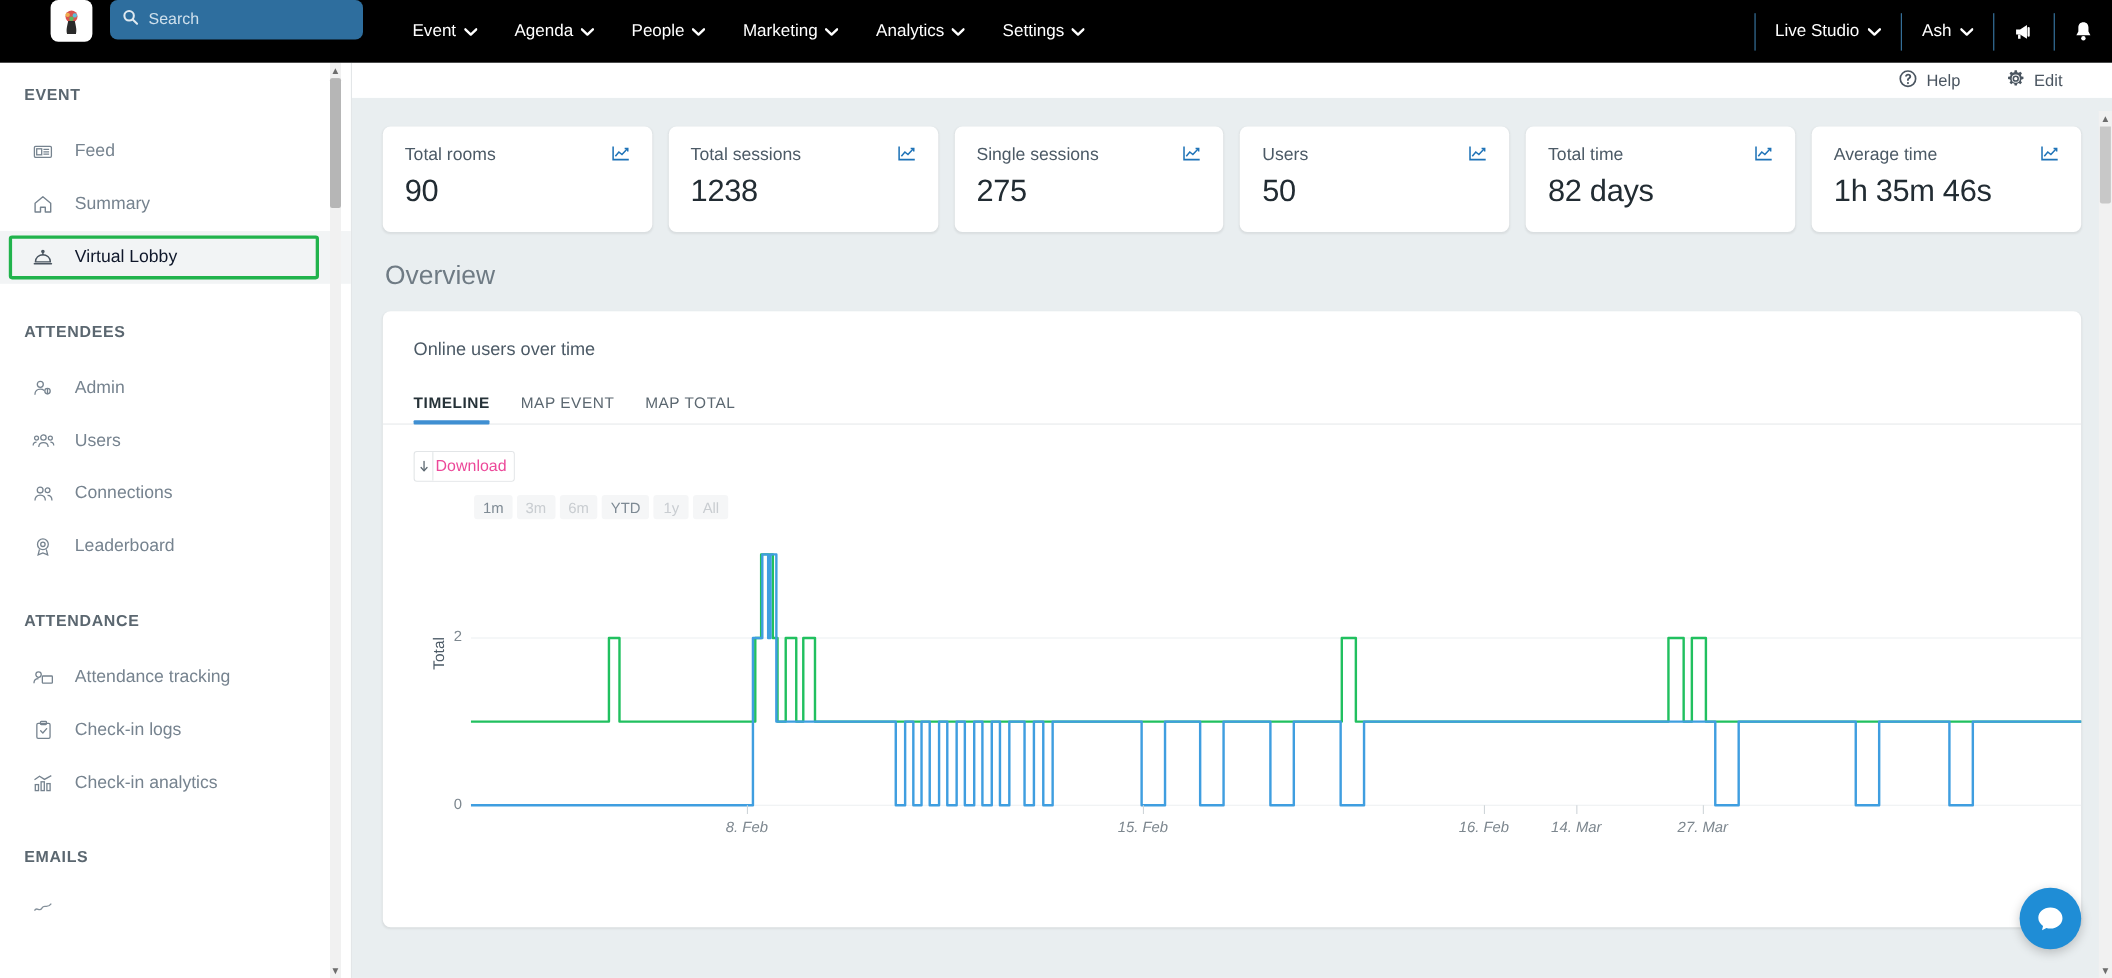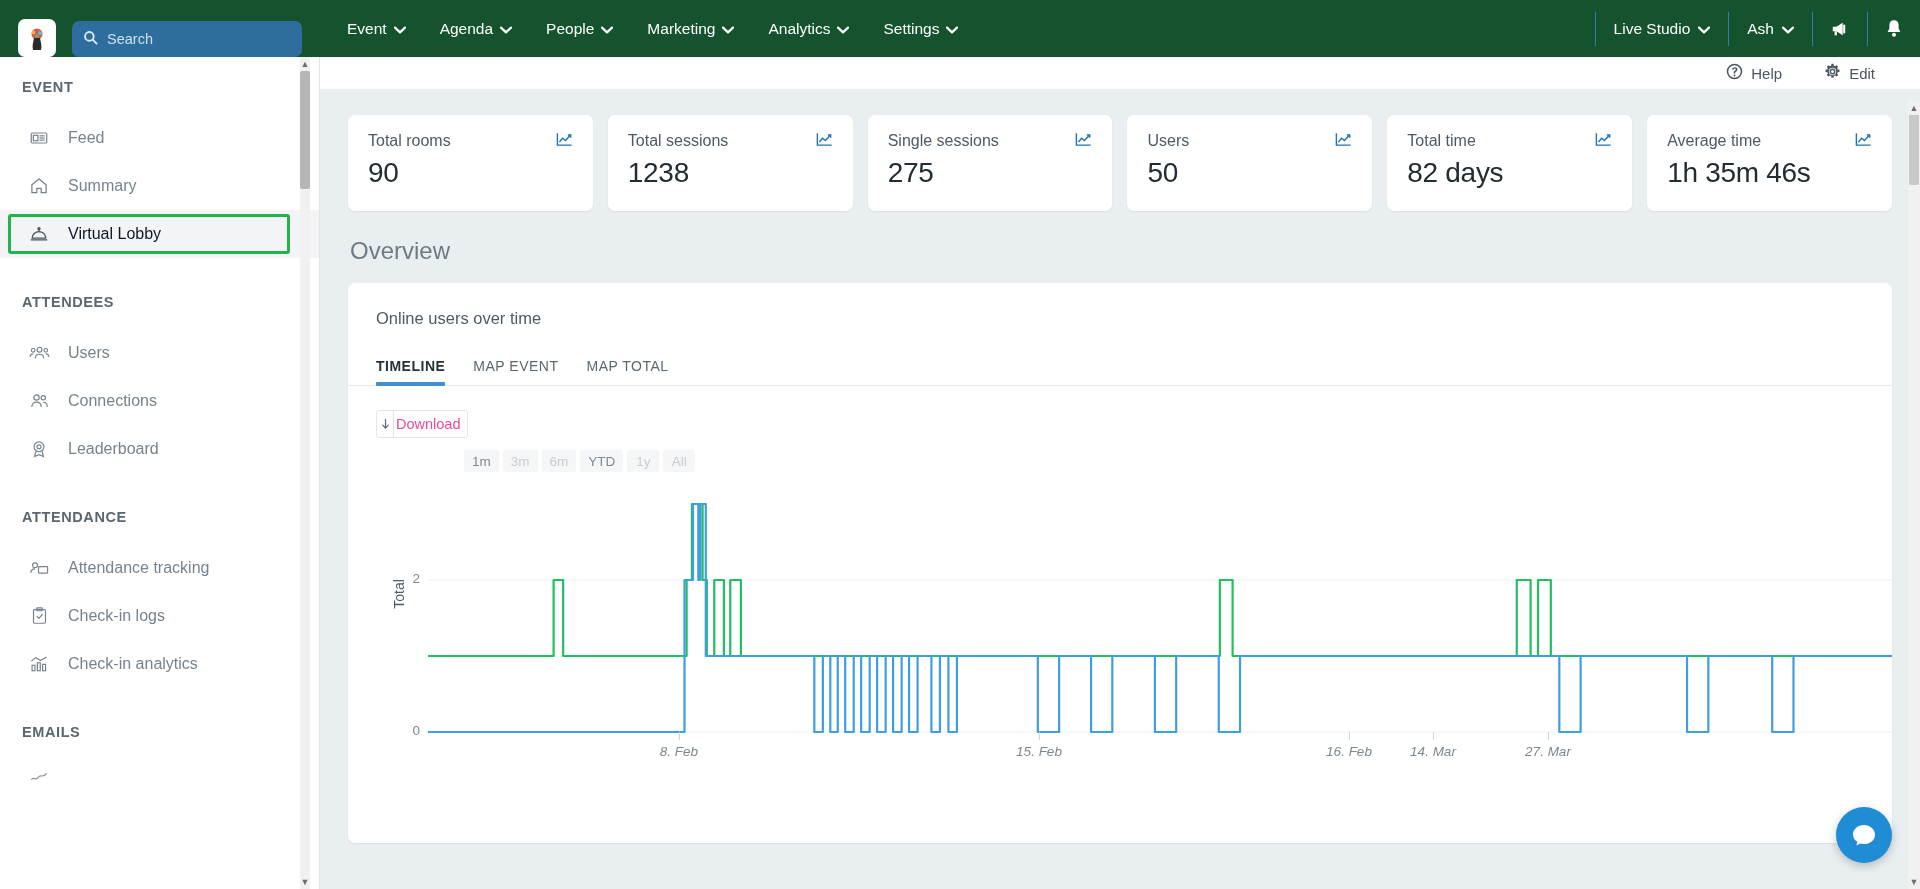--- a/index.html
+++ b/index.html
@@ -5,22 +5,23 @@
   * { box-sizing: border-box; margin: 0; padding: 0; }
   html, body {
     width: 1920px; height: 889px;
     font-family: "Liberation Sans", sans-serif;
     background: #ffffff; overflow: hidden;
   }
 
   
   .topbar {
     position: absolute; top: 0; left: 0; width: 1920px; height: 57px;
-    background: #14532d; display: flex; align-items: flex-end;
+    background: #000000; display: flex; align-items: flex-start;
     z-index: 40;
+    padding-left: 28px;
   }
   .logo-box {
     width: 38px; height: 38px; margin-left: 18px; border-radius: 7px;
     background: #ffffff; display: flex; align-items: center; justify-content: center;
     overflow: hidden; flex: none;
   }
   .search-wrap {
     margin-left: 16px; width: 230px; height: 36px; border-radius: 7px;
     background: #2e6e9e; display: flex; align-items: center; padding: 0 11px;
     flex: none;
@@ -159,21 +160,21 @@
     width: 16px; display: flex; align-items: center; justify-content: center;
     color: #5b6770; font-size: 12px;
   }
   .dl-label {
     font-size: 14.5px; color: #ec4899; display: flex; align-items: center;
     padding-left: 2px; padding-right: 6px; border-left: 1px solid #e2e5e7;
     background: #fff;
   }
 
   .range-row {
-    display: flex; gap: 4px; margin-top: 12px; margin-left: 88px;
+    display: flex; gap: 4px; margin-top: 12px; margin-left: 55px;
   }
   .range-btn {
     min-width: 32px; height: 22px; display: flex; align-items: center;
     justify-content: center; padding: 0 8px; font-size: 13.5px;
     background: #f5f6f7; border-radius: 3px; color: #c9cdd1; cursor: pointer;
   }
   .range-btn.sel { color: #7e8a94; }
 
   .plot-wrap { position: relative; margin-top: 18px; height: 280px; }
   .axis-y-label {
@@ -360,20 +361,31 @@
         </svg>
       </span>
       <span style="color:#0f172a;">Virtual Lobby</span>
       <span class="sb-highlight"></span>
     </div>
 
     <div style="height:36px;"></div>
     <div class="sb-group-title">ATTENDEES</div>
     <div style="height:19px;"></div>
 
+    <div class="sb-item">
+      <span class="sbi-icon">
+        <svg width="20" height="20" viewBox="0 0 22 22" fill="none" stroke="#76838f" stroke-width="1.3">
+          <circle cx="8.4" cy="7" r="3"></circle>
+          <path d="M3 17.4 C3 13.9 5.4 11.8 8.4 11.8 C10 11.8 11.3 12.3 12.3 13.1"></path>
+          <circle cx="15.6" cy="13.8" r="2.7"></circle>
+          <line x1="15.6" y1="10.6" x2="15.6" y2="17"></line>
+        </svg>
+      </span>
+      <span>Admin</span>
+    </div>
 
     <div class="sb-item">
       <span class="sbi-icon">
         <svg width="21" height="20" viewBox="0 0 23 22" fill="none" stroke="#76838f" stroke-width="1.25">
           <circle cx="11.5" cy="7.4" r="2.7"></circle>
           <path d="M6.8 17 C6.8 13.9 8.8 12.4 11.5 12.4 C14.2 12.4 16.2 13.9 16.2 17"></path>
           <circle cx="4.6" cy="8" r="2"></circle>
           <path d="M1.2 15.4 C1.2 13.1 2.7 11.9 4.6 11.9"></path>
           <circle cx="18.4" cy="8" r="2"></circle>
           <path d="M21.8 15.4 C21.8 13.1 20.3 11.9 18.4 11.9"></path>

